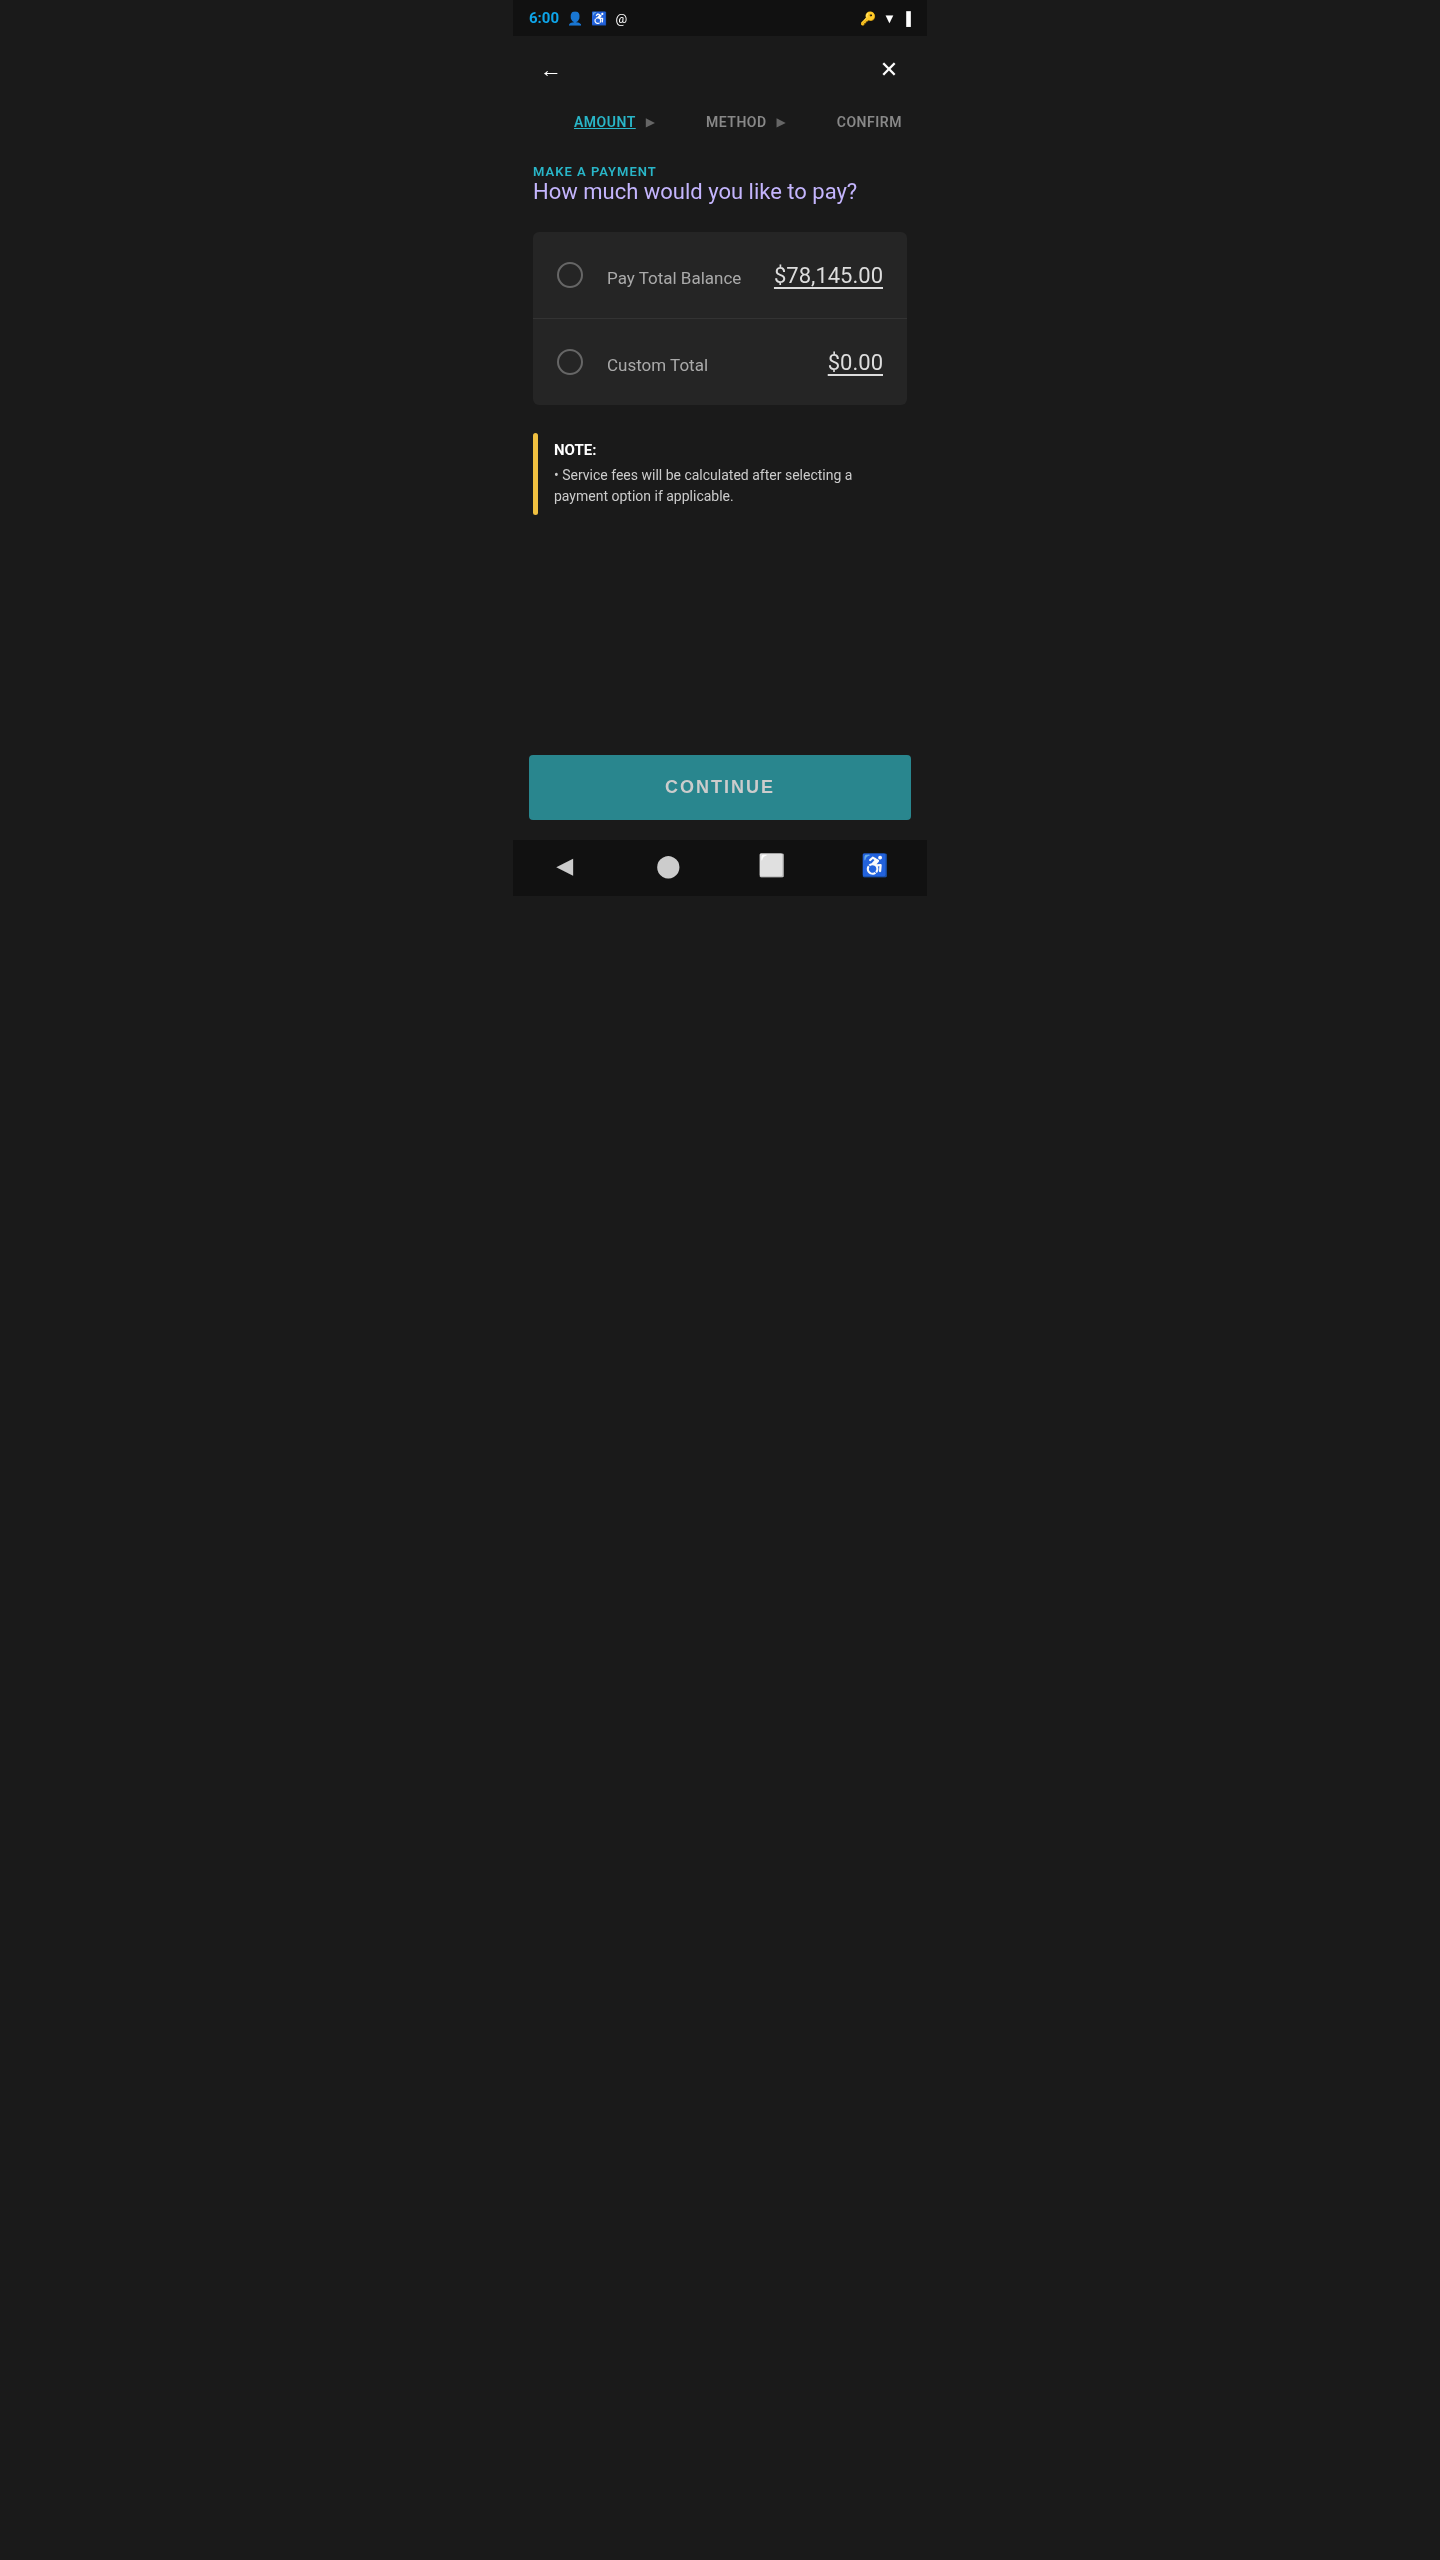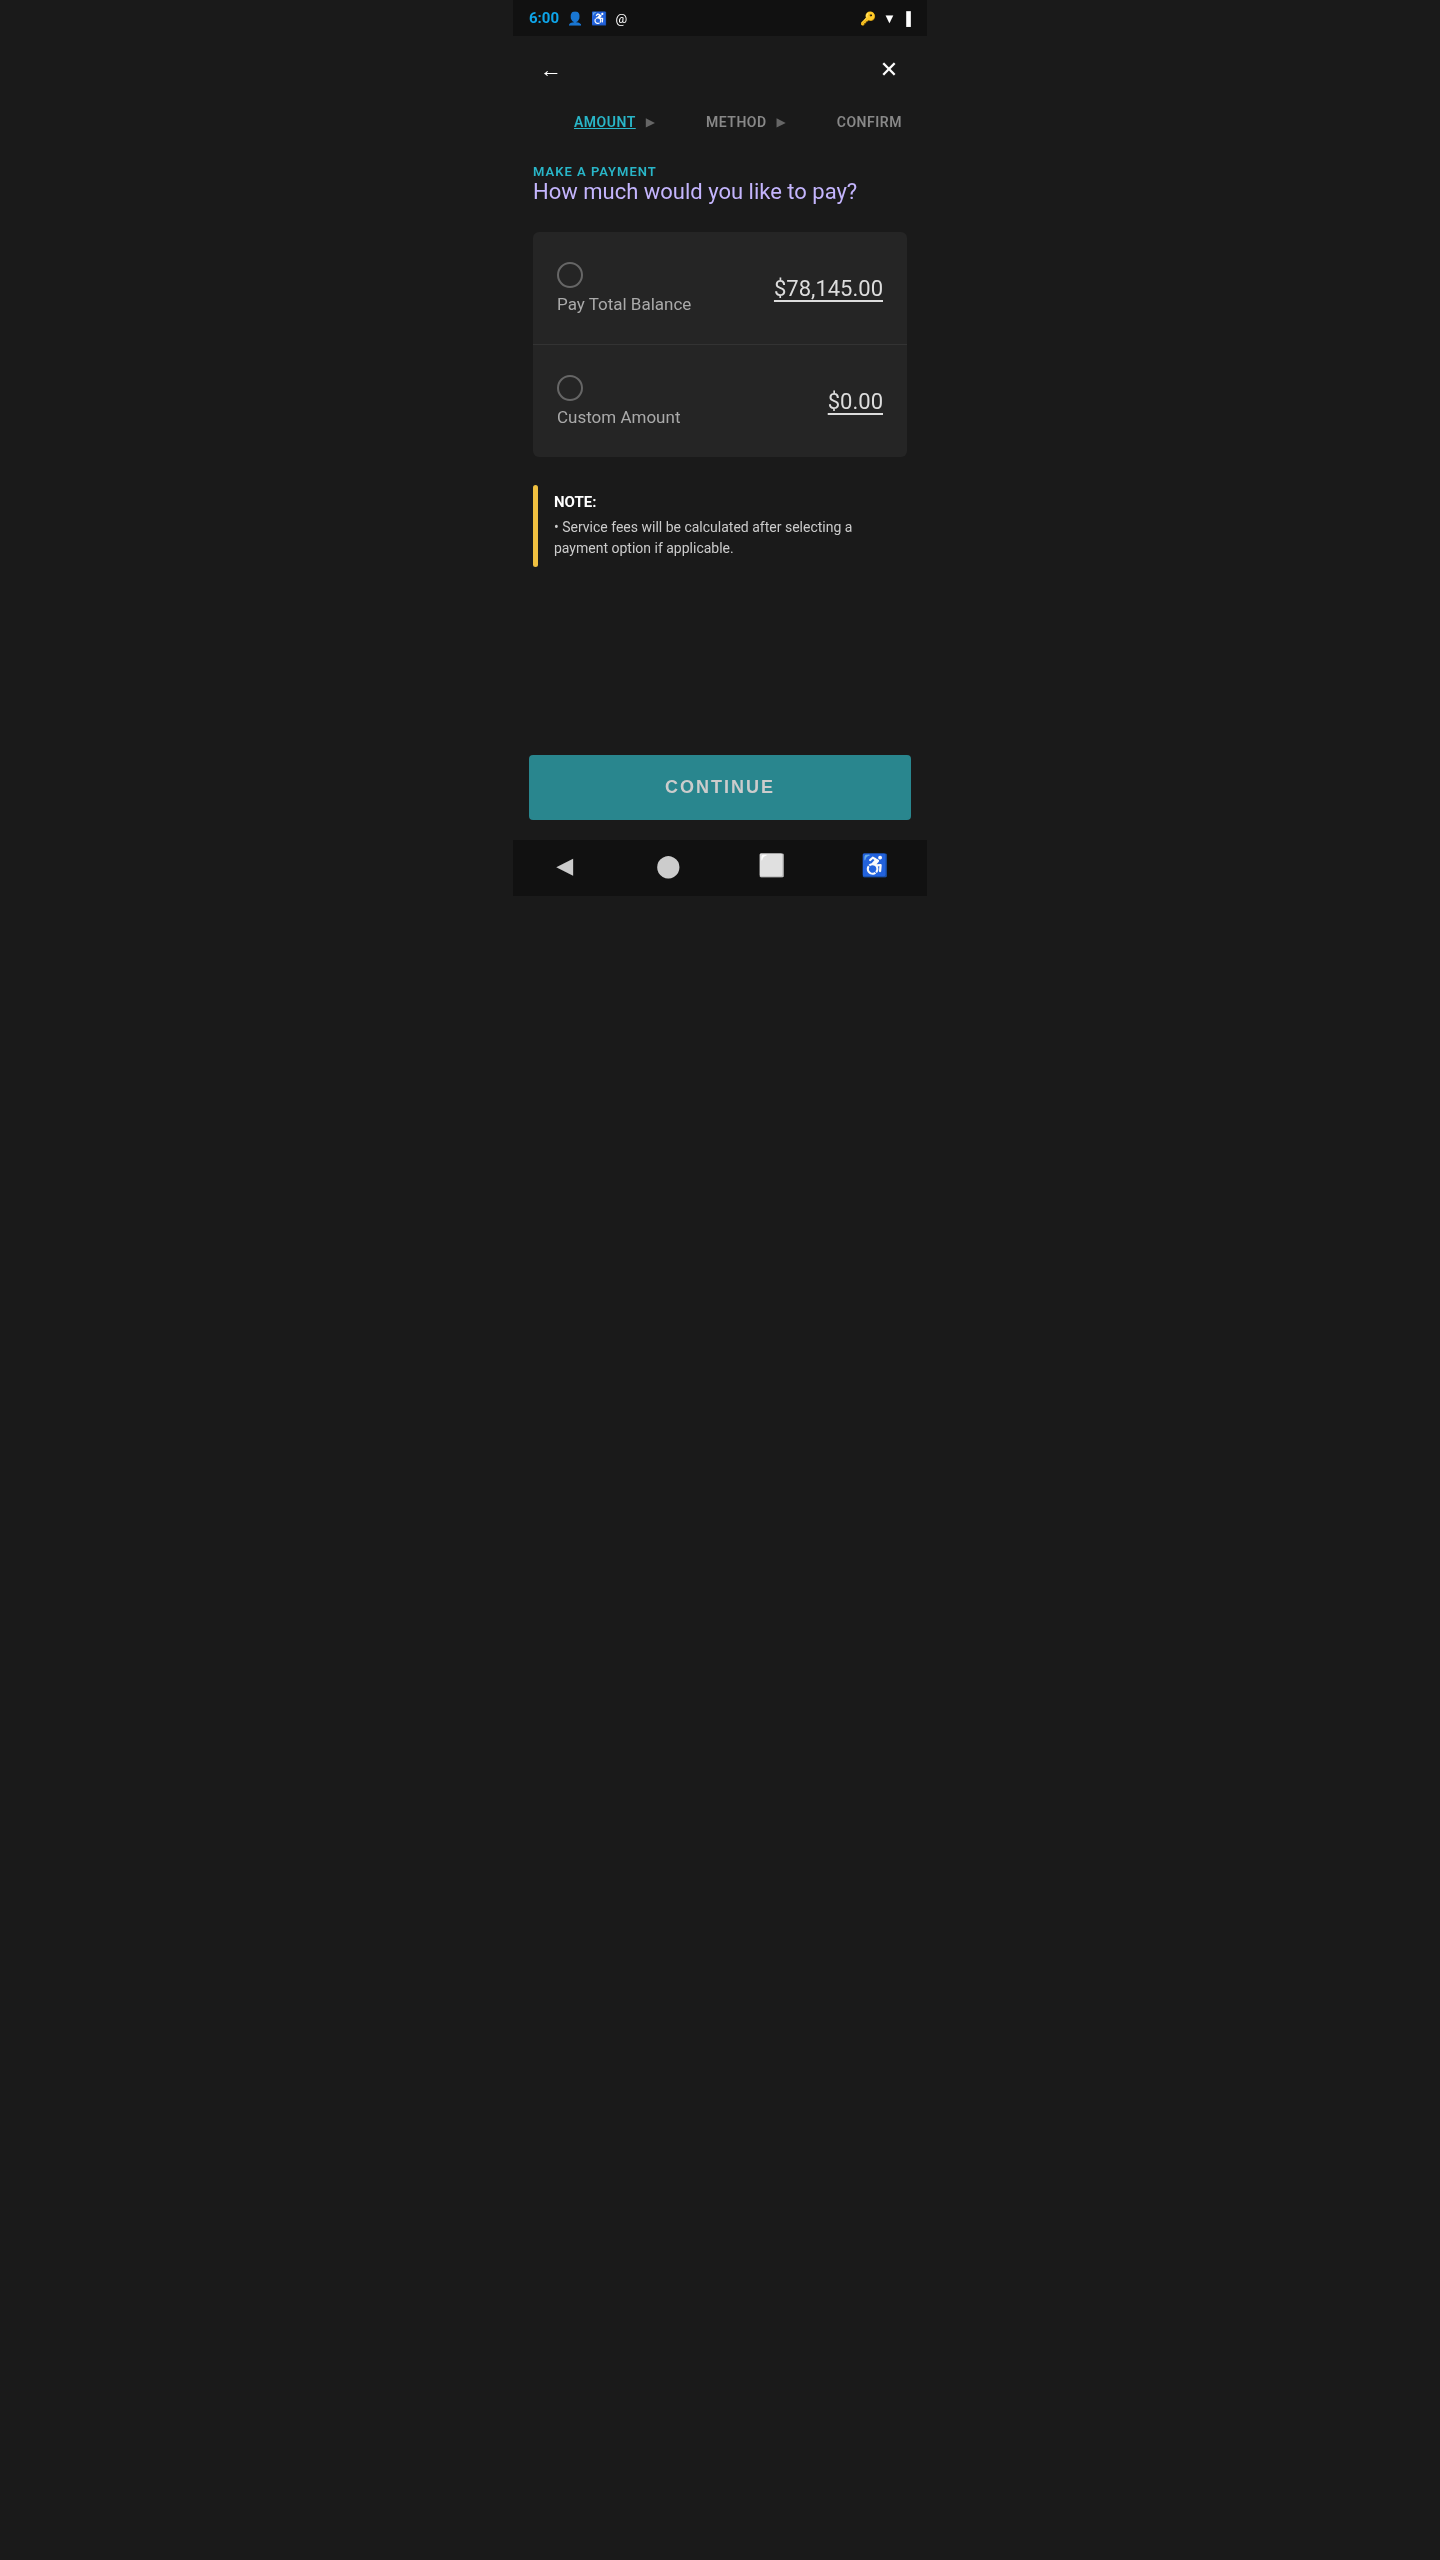--- a/index.html
+++ b/index.html
@@ -136,23 +136,22 @@
       justify-content: space-between;
       padding: 30px 24px;
     }
 
     .option-row + .option-row {
       border-top: 1px solid #333333;
     }
 
     .option-left {
       display: flex;
-      align-items: flex-start;
-      gap: 6px;
-      flex-direction: column;
+      align-items: flex-end;
+      gap: 24px;
     }
 
     .radio-circle {
       width: 26px;
       height: 26px;
       border-radius: 50%;
       border: 2px solid #666666;
       background: transparent;
       flex-shrink: 0;
       cursor: pointer;
@@ -291,21 +290,21 @@
       <div class="option-left">
         <div class="radio-circle"></div>
         <span class="option-label">Pay Total Balance</span>
       </div>
       <span class="option-amount">$78,145.00</span>
     </div>
 
     <div class="option-row">
       <div class="option-left">
         <div class="radio-circle"></div>
-        <span class="option-label">Custom Amount</span>
+        <span class="option-label">Custom Total</span>
       </div>
       <span class="option-amount">$0.00</span>
     </div>
   </div>
 
   <div class="note-section">
     <div class="note-bar"></div>
     <div class="note-content">
       <div class="note-title">NOTE:</div>
       <div class="note-text">• Service fees will be calculated after selecting a payment option if applicable.</div>

